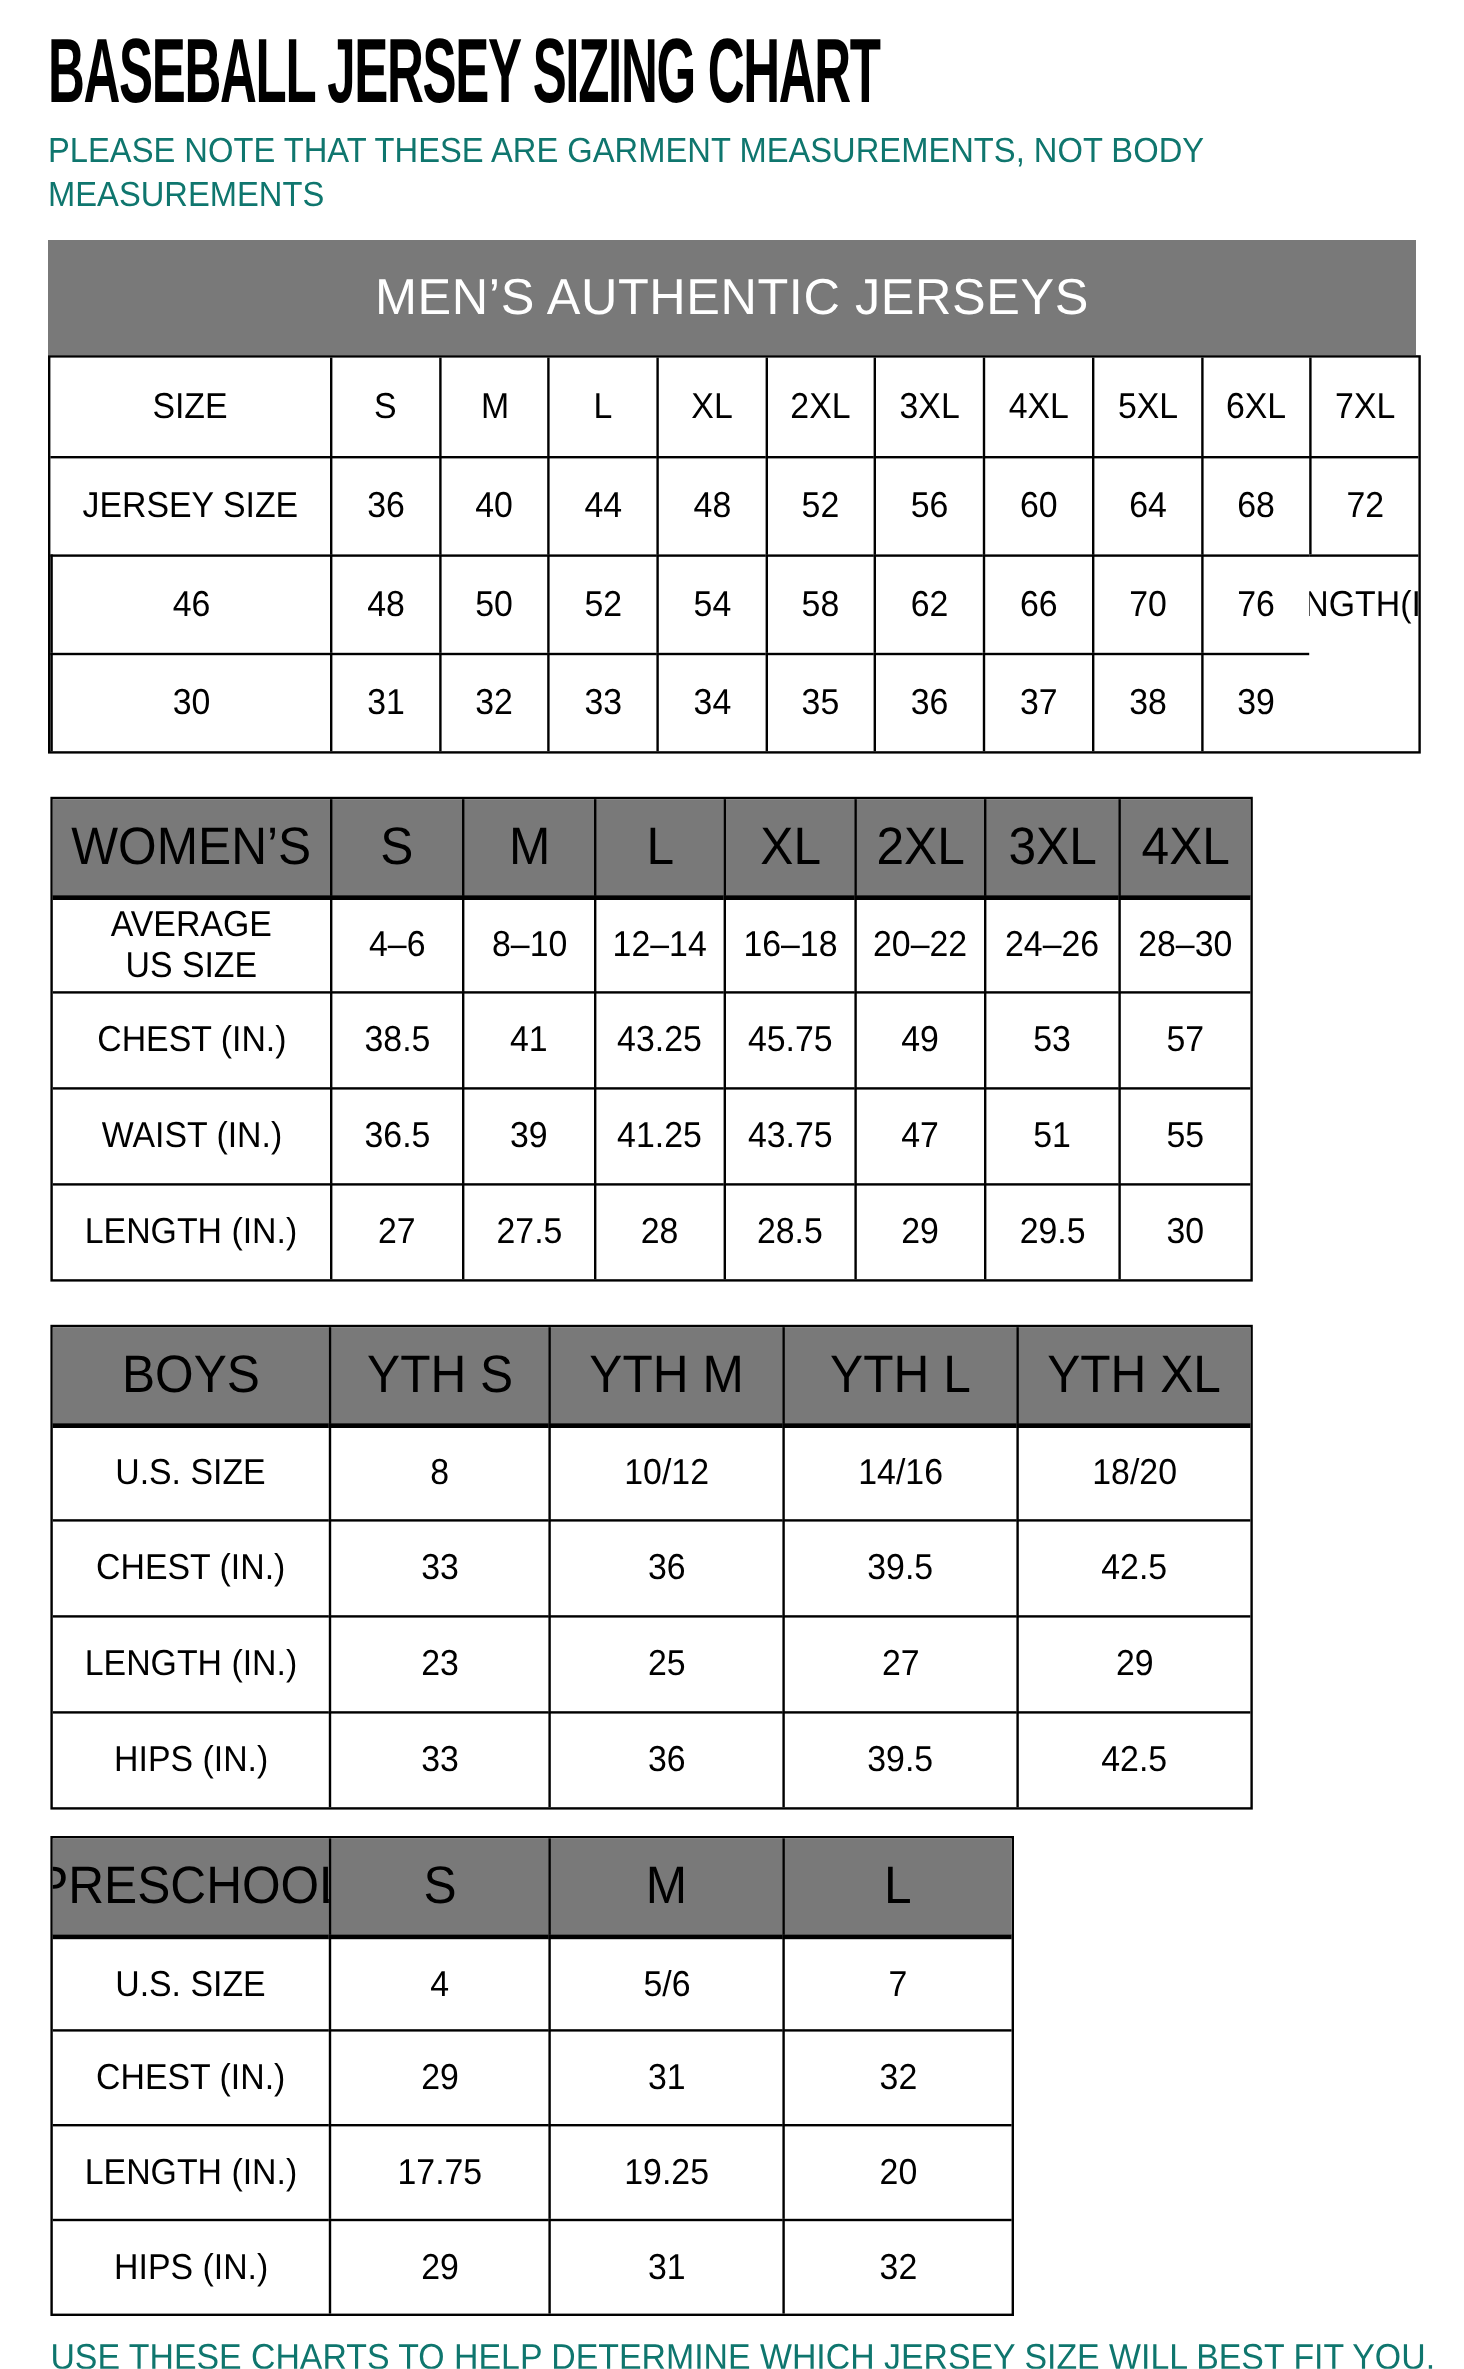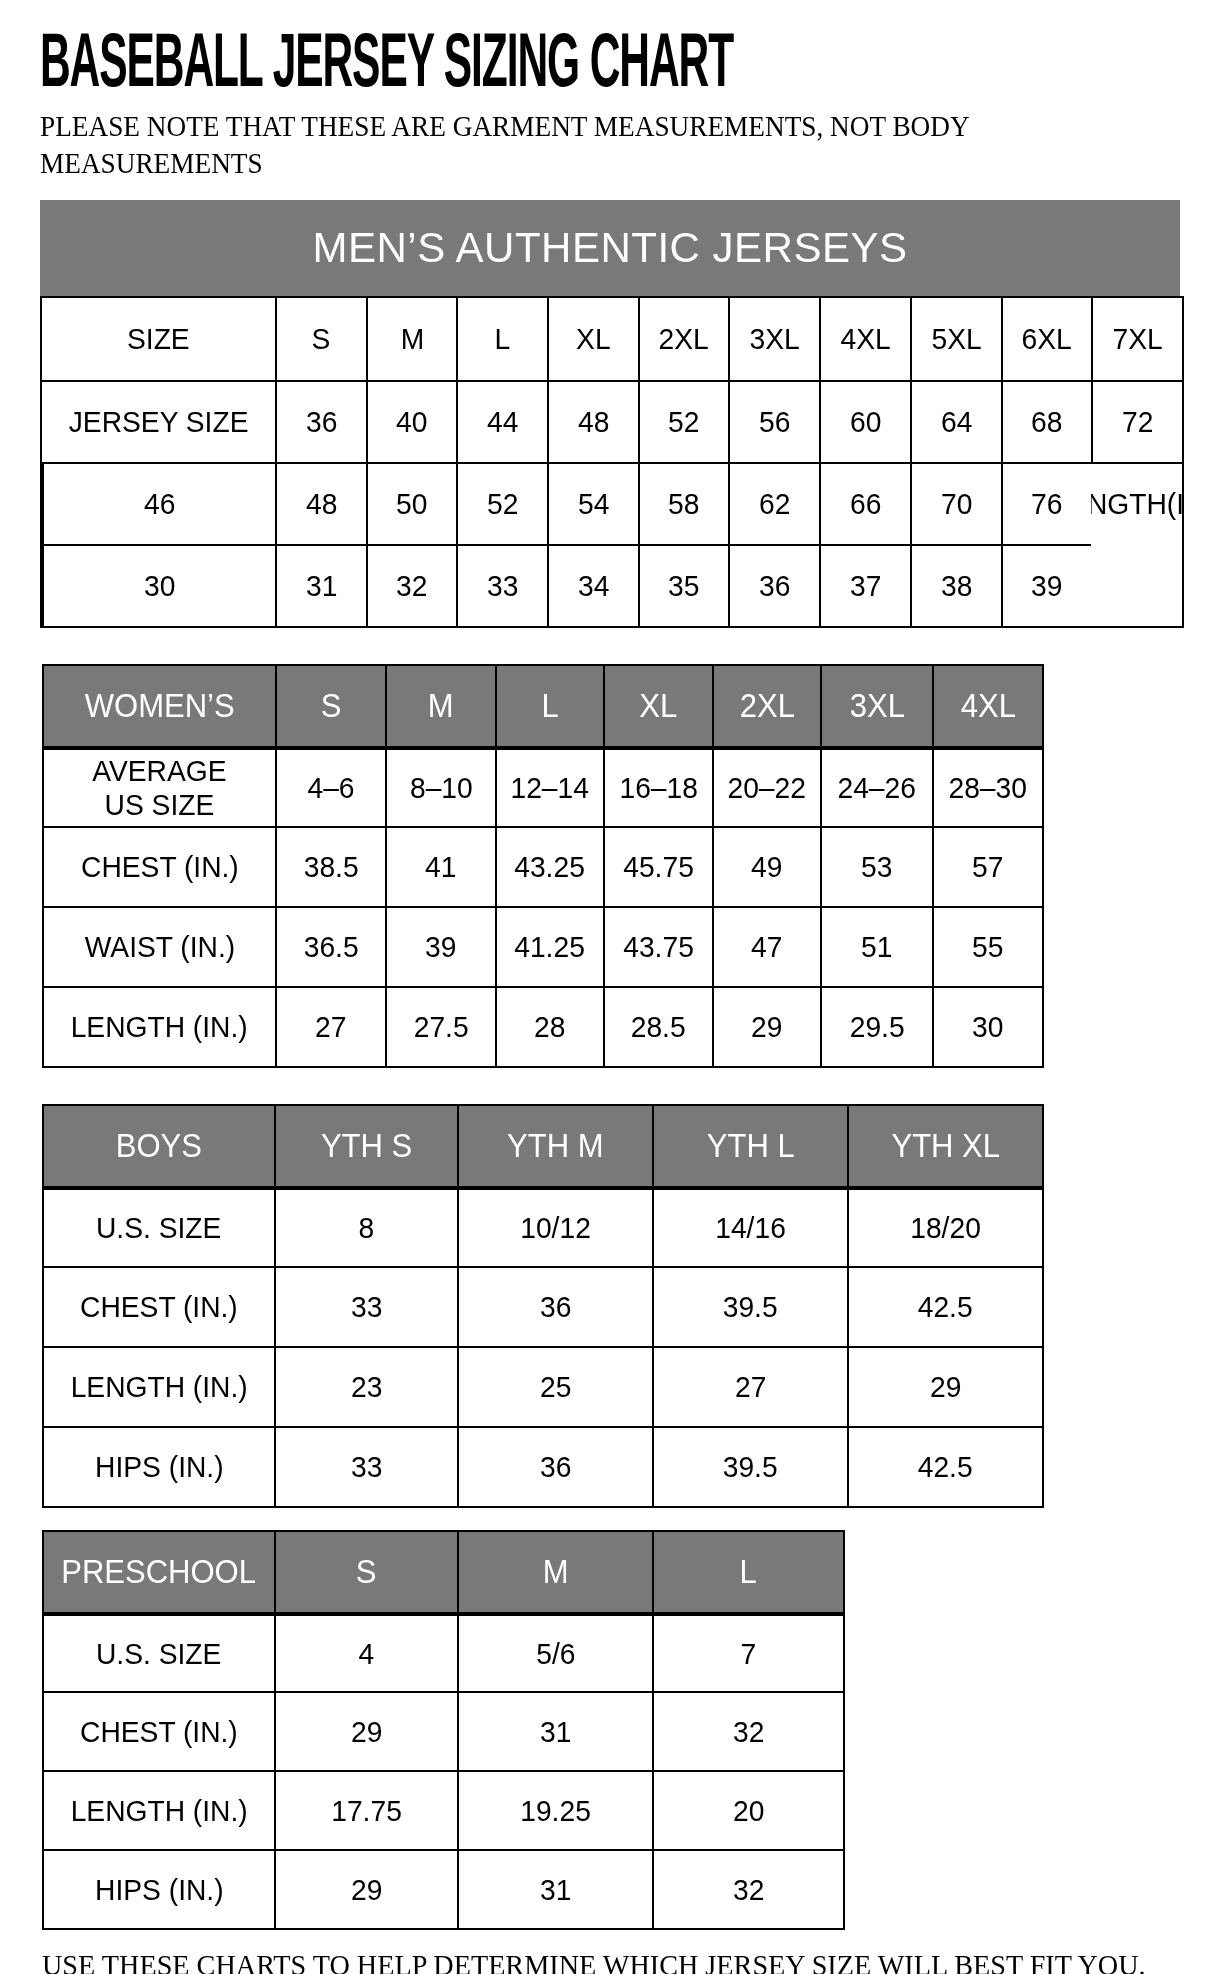--- a/index.html
+++ b/index.html
@@ -15,21 +15,21 @@
     font-size:76px; font-weight:bold; line-height:64px; white-space:nowrap;
   }
   .title .squeeze {
     display:inline-block; transform:scaleX(0.56); transform-origin:left center;
     letter-spacing:-2px;
   }
 
   
   .note { margin-top:16px; font-size:29px; line-height:37px; }
   .note .line { white-space:nowrap; }
-  .red { color:#000000;font-family:Liberation Serif, serif; }
+  .red { color:#0f766e; }
   .cond { display:inline-block; transform:scaleX(0.94); transform-origin:left center; }
 
   
   .banner {
     margin-top:18px; width:1140px; height:96px; background:#797979;
     color:#ffffff; display:flex; align-items:center; justify-content:center;
     font-size:42px; letter-spacing:0.5px;
   }
   .grid { display:grid; border:2px solid #000; background:#fff; }
   .grid-mens      { width:1140px; grid-template-columns:233px repeat(10, 1fr); grid-auto-rows:82px; }
@@ -46,21 +46,21 @@
   .cell {
     display:flex; align-items:center; justify-content:center; text-align:center;
     font-size:30px; line-height:34px;
     border-left:2px solid #000; border-top:2px solid #000;
     overflow:hidden;
   }
   .cell .ctxt { display:inline-block; transform:scaleX(0.94); transform-origin:center; white-space:pre-line; }
   .first-col { border-left:none; }
   .first-row { border-top:none; }
   .after-hdr { border-top-width:4px; }
-  .hdr { background:#797979; color:#ffffff; font-size:33px; }
+  .hdr { background:#797979; color:#000000; font-size:44px; }
 
   
   .footer { margin-top:18px; margin-left:2px; font-size:30px; white-space:nowrap; }
 </style>
 </head>
 <body>
 
 <div class="page">
 
   <div class="title"><span class="squeeze">BASEBALL JERSEY SIZING CHART</span></div>

